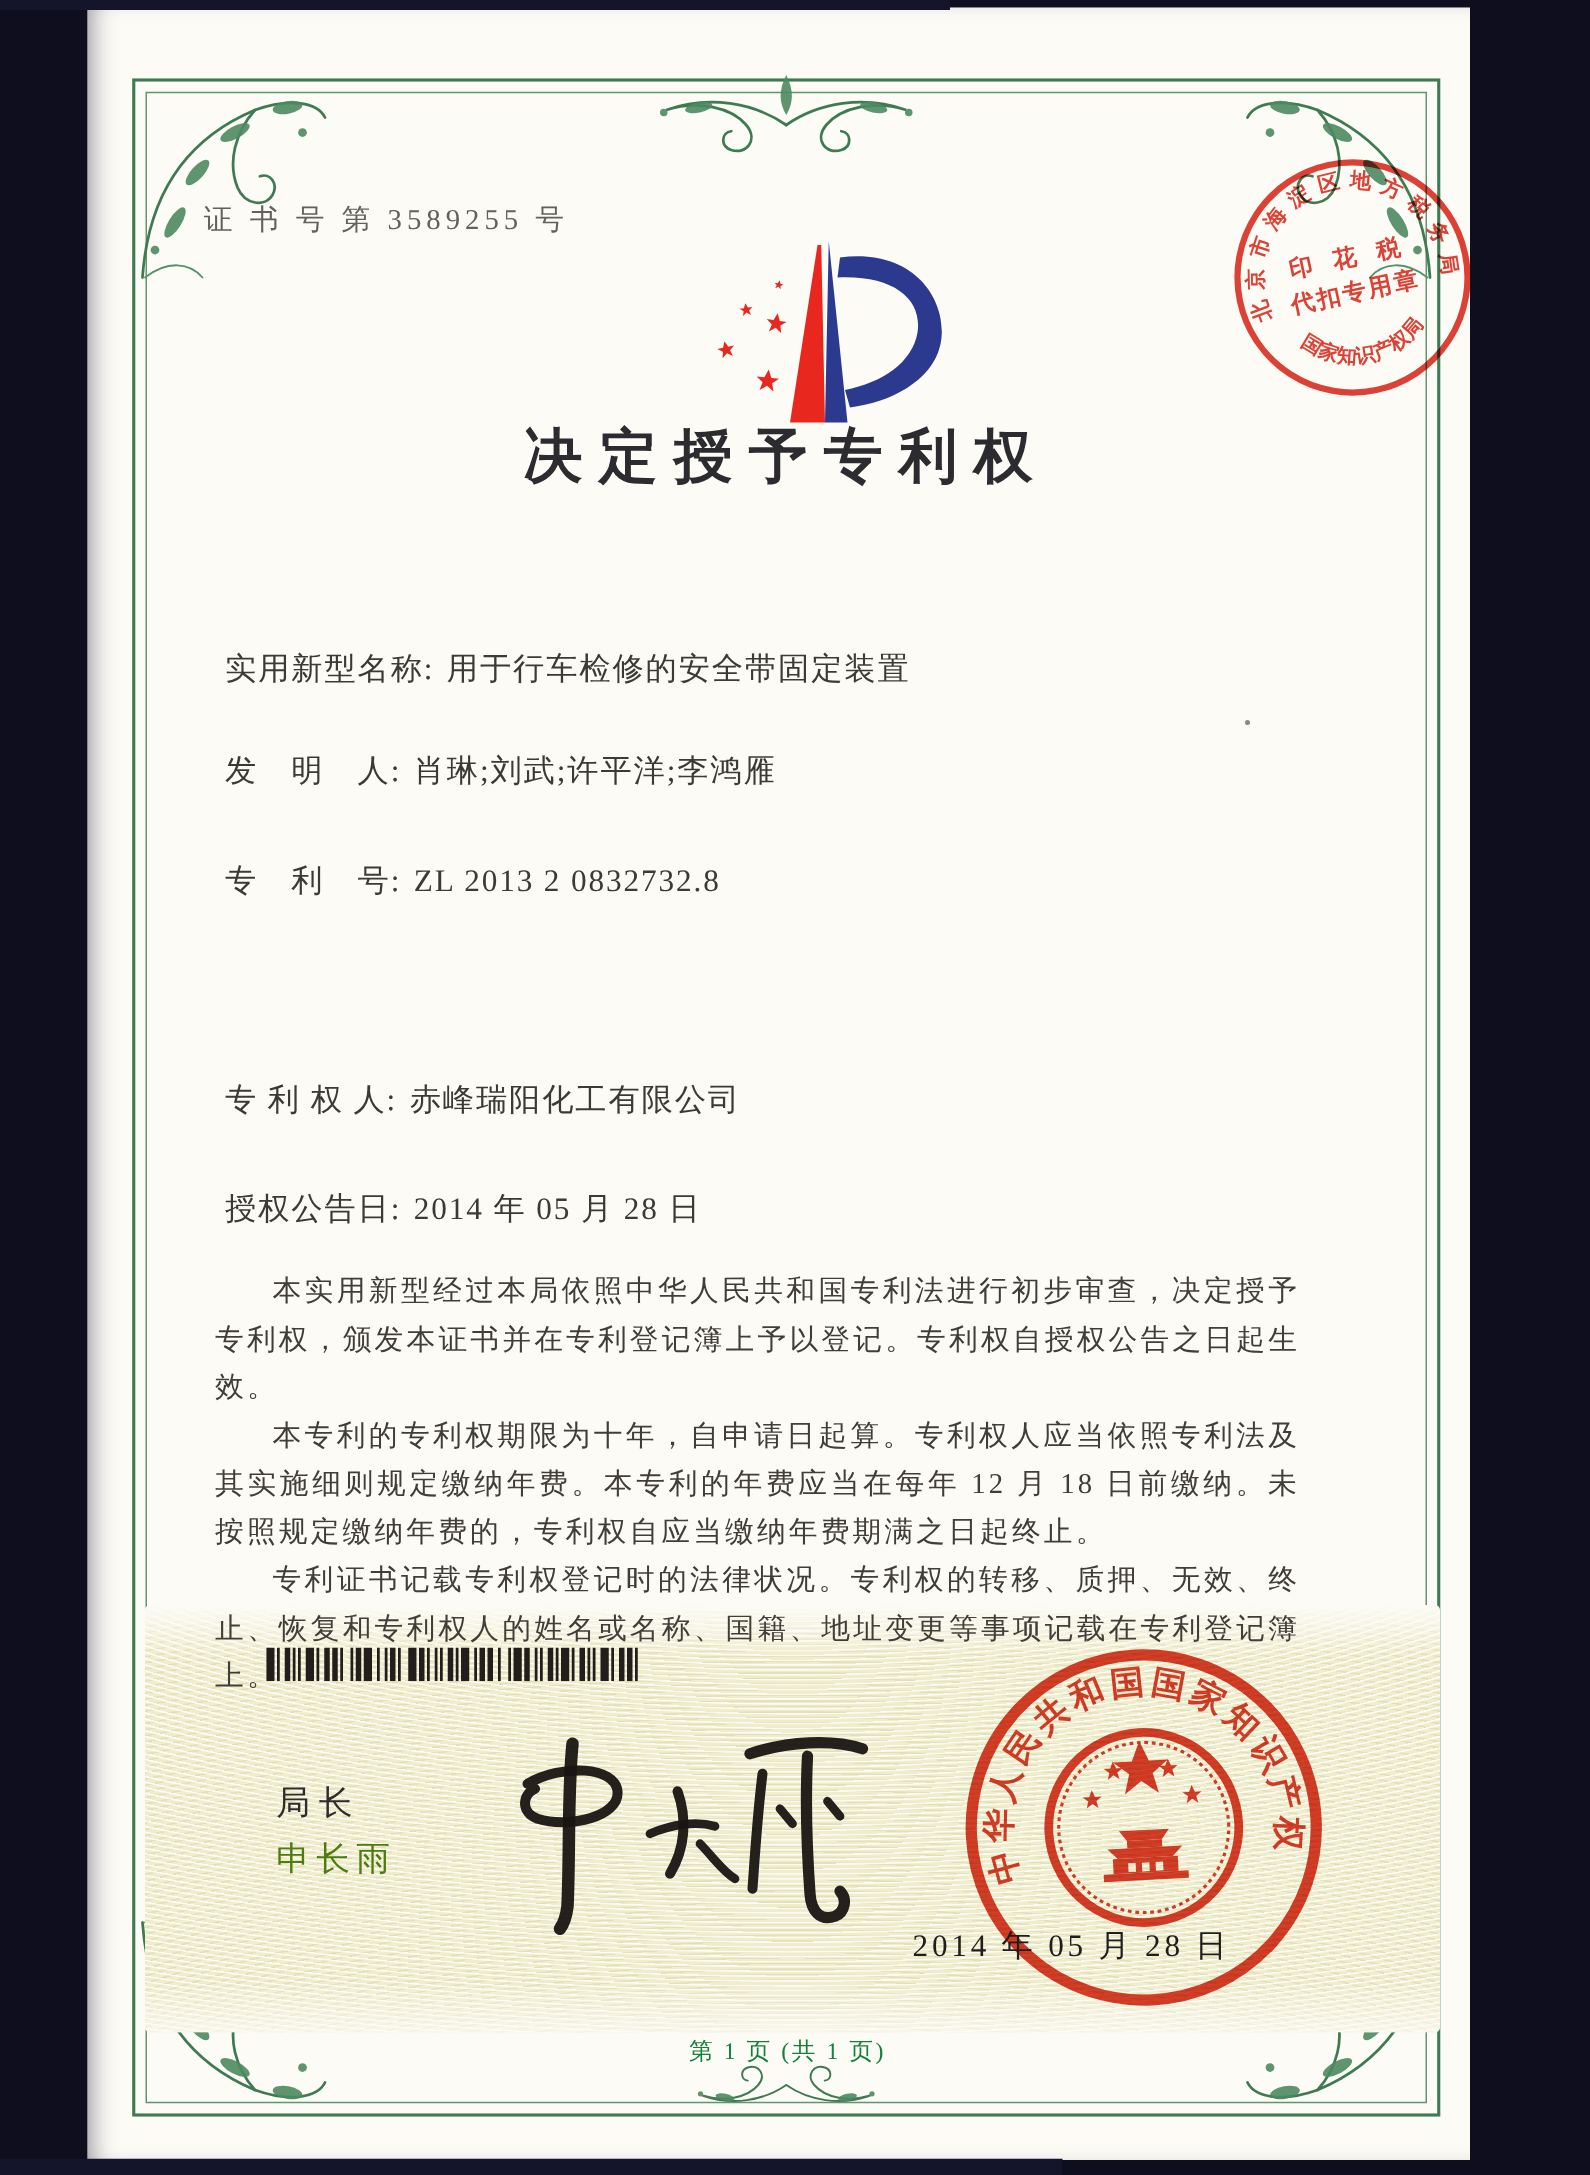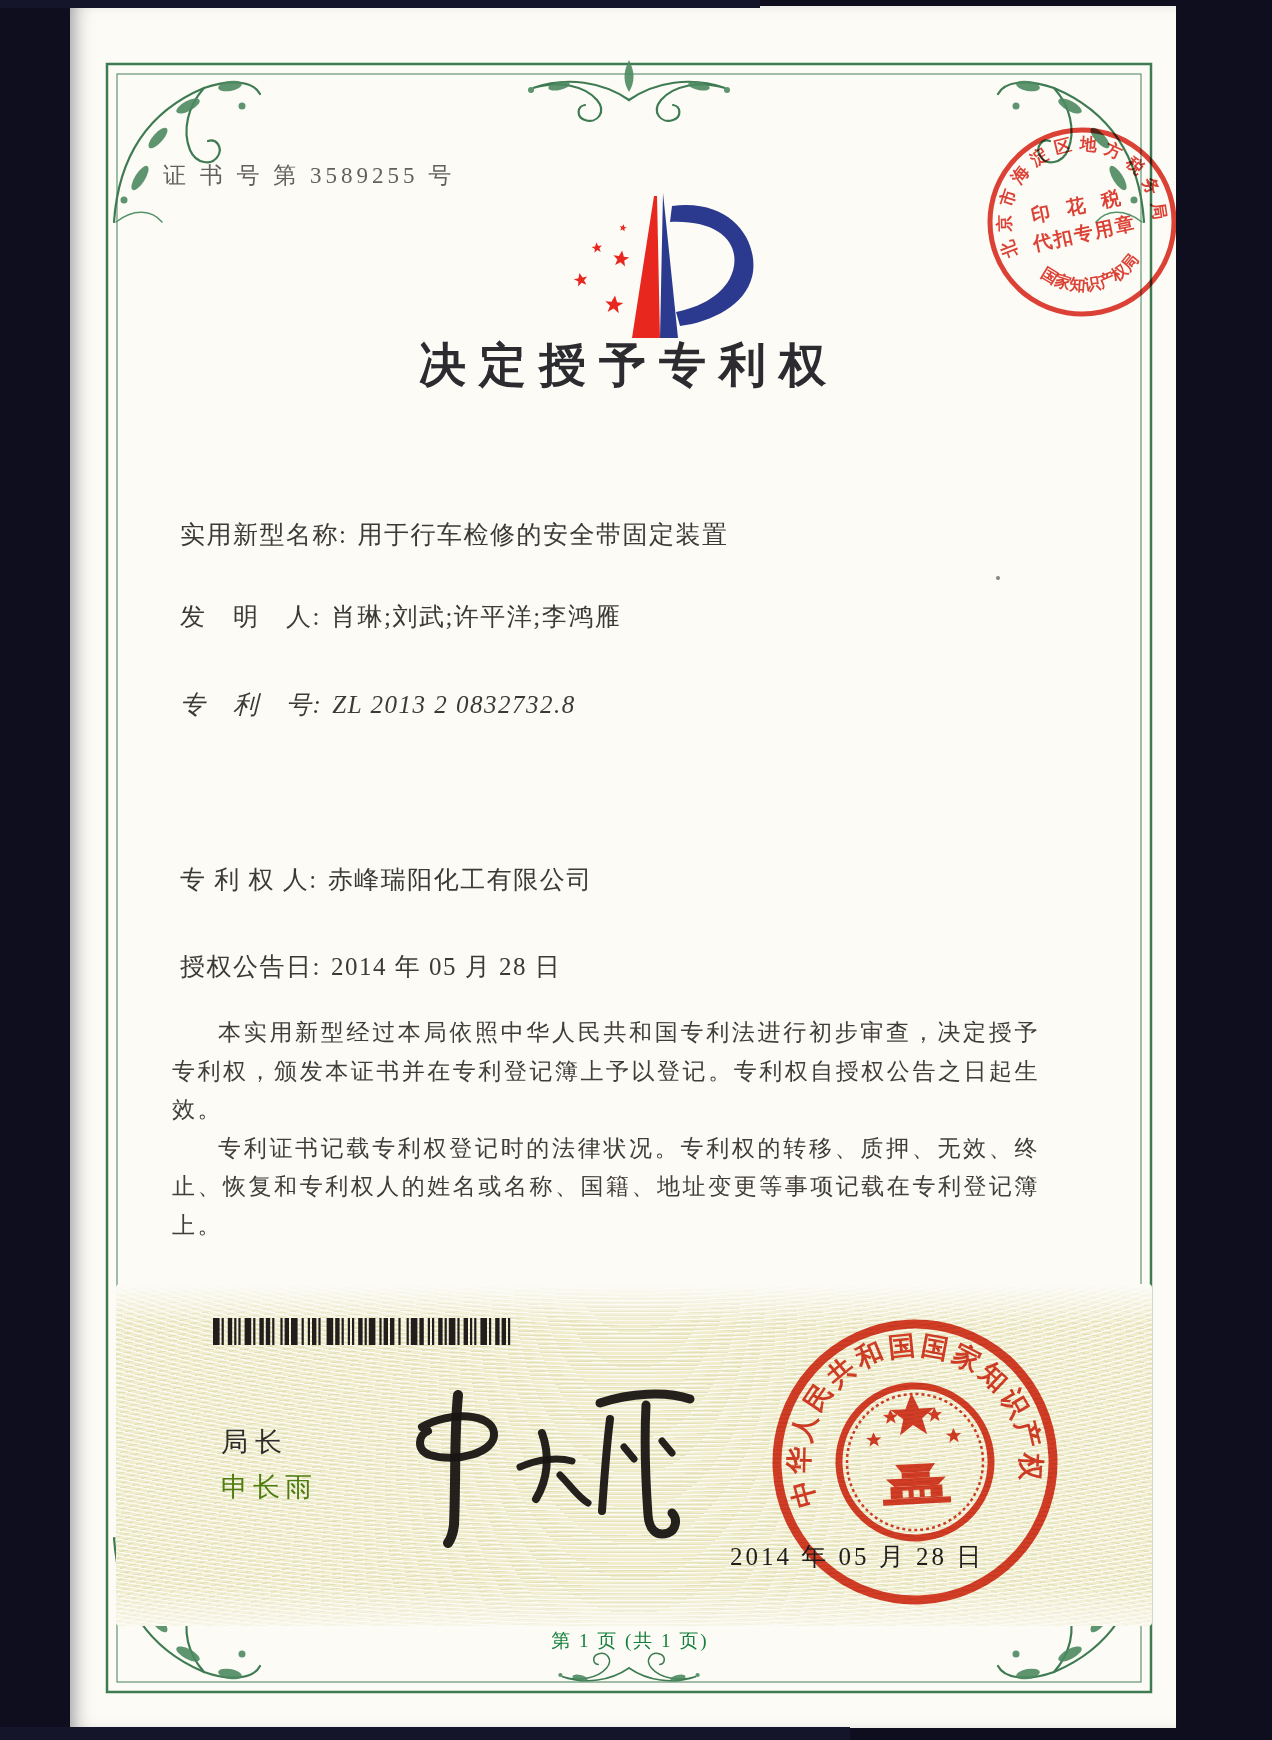--- a/index.html
+++ b/index.html
@@ -110,32 +110,33 @@
   </svg>
 
   <div class="title">决定授予专利权</div>
 
   <div class="row" style="top:518px;">
     <span class="flabel">实用新型名称:</span><span class="fvalue">用于行车检修的安全带固定装置</span>
   </div>
   <div class="row" style="top:600px;">
     <span class="flabel">发　明　人:</span><span class="fvalue">肖琳;刘武;许平洋;李鸿雁</span>
   </div>
-  <div class="row" style="top:688px;font-style:italic;">
+  <div class="row" style="top:688px;">
     <span class="flabel">专　利　号:</span><span class="fvalue">ZL 2013 2 0832732.8</span>
   </div>
   <div class="row" style="top:863px;">
     <span class="flabel">专 利 权 人:</span><span class="fvalue">赤峰瑞阳化工有限公司</span>
   </div>
   <div class="row" style="top:950px;">
     <span class="flabel">授权公告日:</span><span class="fvalue">2014 年 05 月 28 日</span>
   </div>
 
   <div class="paras">
     <p>本实用新型经过本局依照中华人民共和国专利法进行初步审查，决定授予专利权，颁发本证书并在专利登记簿上予以登记。专利权自授权公告之日起生效。</p>
+    <p>本专利的专利权期限为十年，自申请日起算。专利权人应当依照专利法及其实施细则规定缴纳年费。本专利的年费应当在每年 12 月 18 日前缴纳。未按照规定缴纳年费的，专利权自应当缴纳年费期满之日起终止。</p>
     <p>专利证书记载专利权登记时的法律状况。专利权的转移、质押、无效、终止、恢复和专利权人的姓名或名称、国籍、地址变更等事项记载在专利登记簿上。</p>
   </div>
 
   <div class="guilloche"></div>
   <div class="speck"></div>
 
   <svg id="barcode-svg" class="barcode" width="306" height="27">
       <rect x="0.0" y="0" width="6.6" height="27" fill="#211e1b"></rect>
       <rect x="8.6" y="0" width="2.2" height="27" fill="#211e1b"></rect>
       <rect x="14.8" y="0" width="4.4" height="27" fill="#211e1b"></rect>

